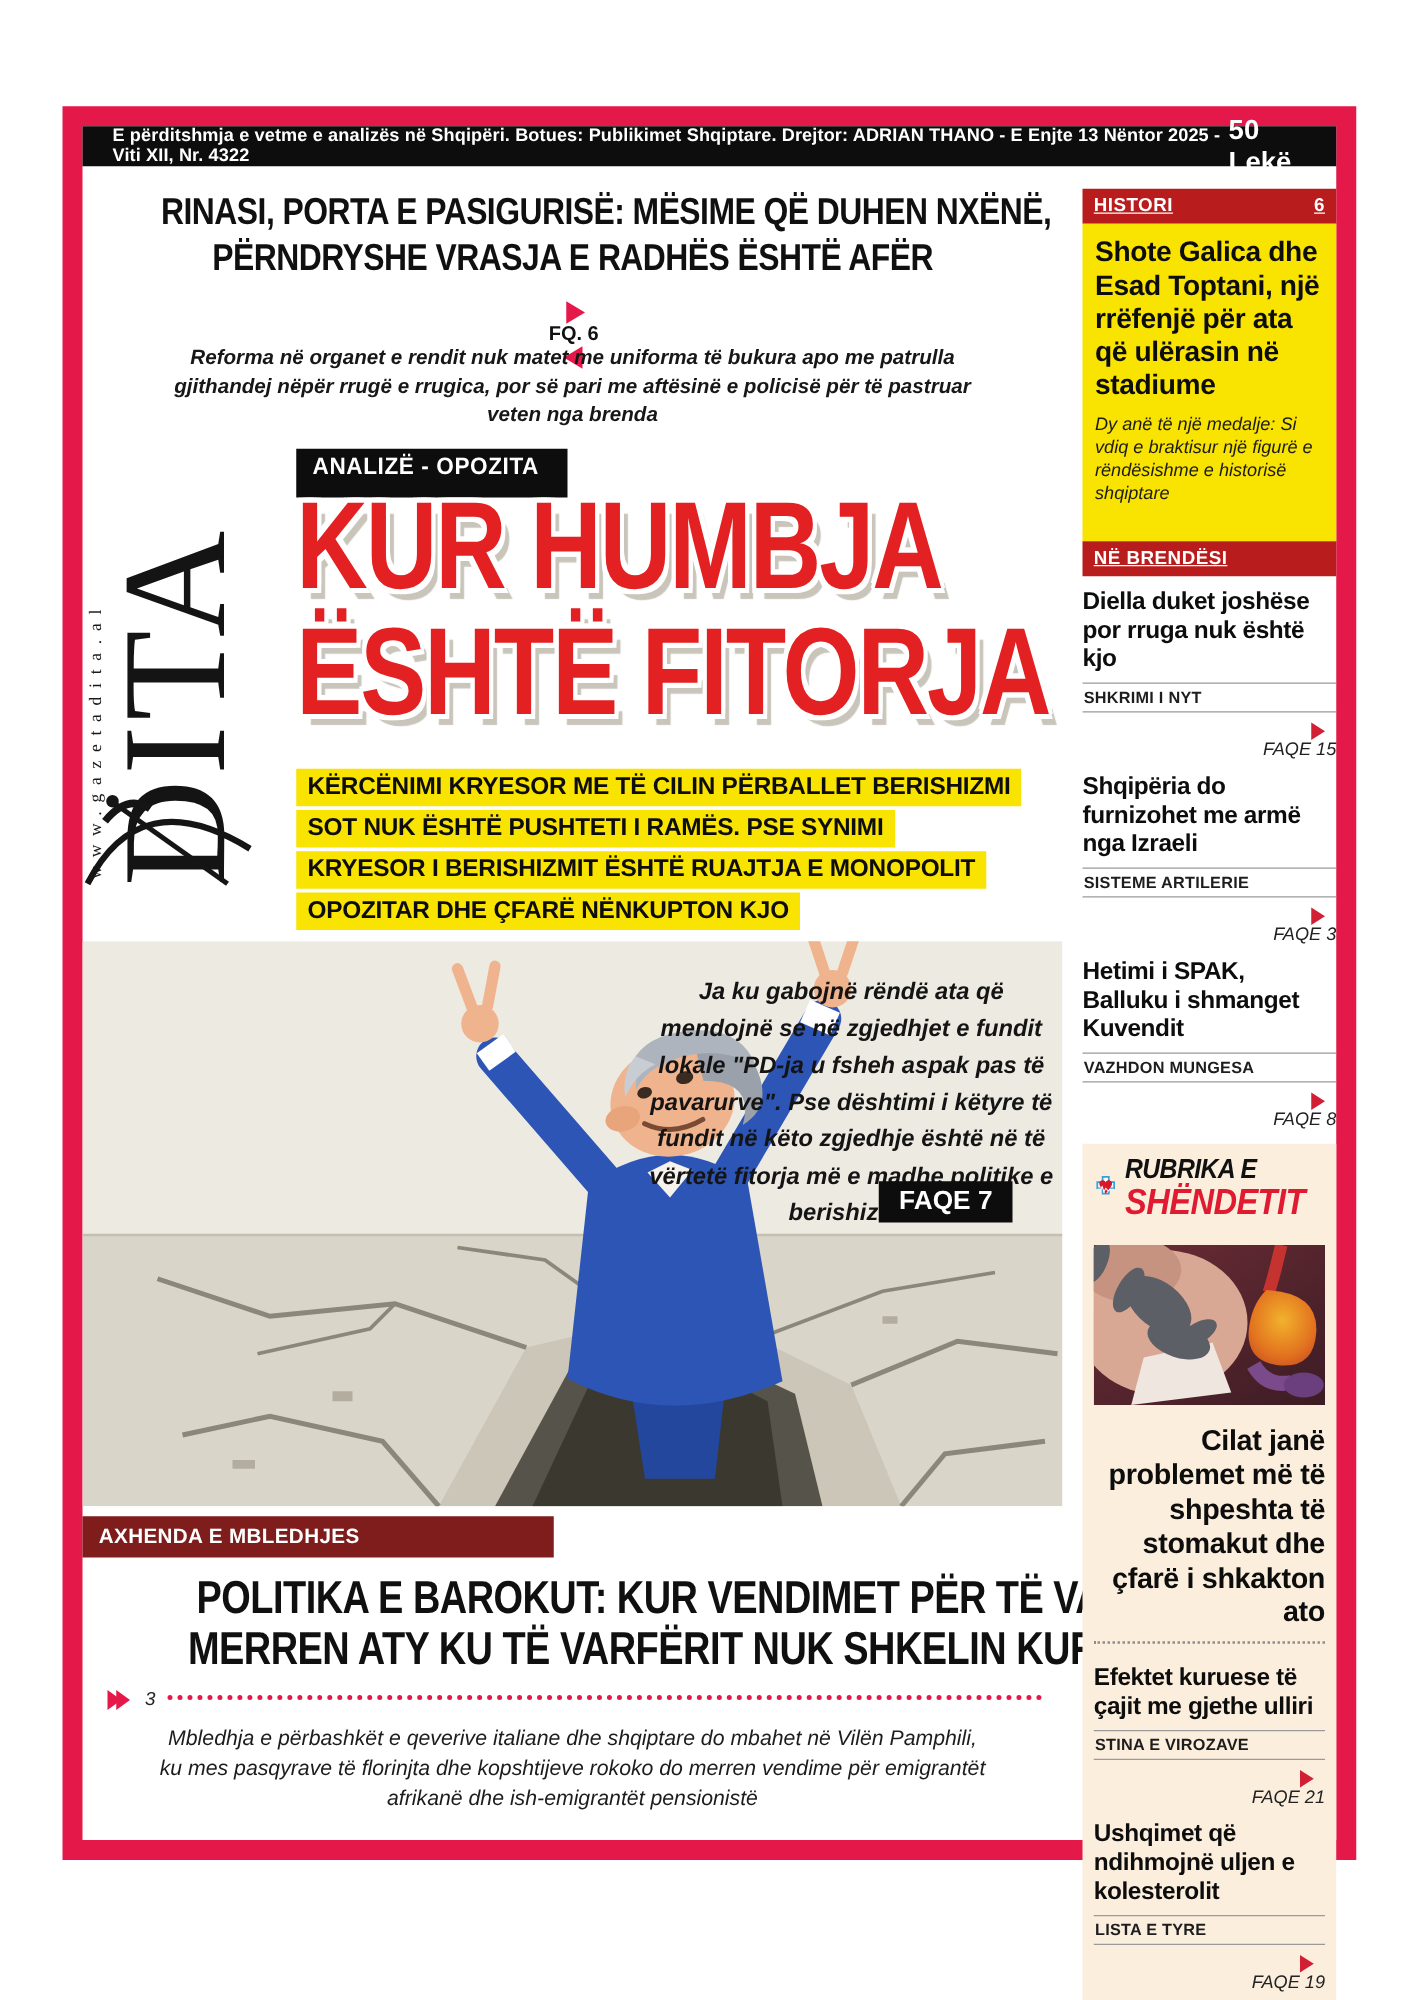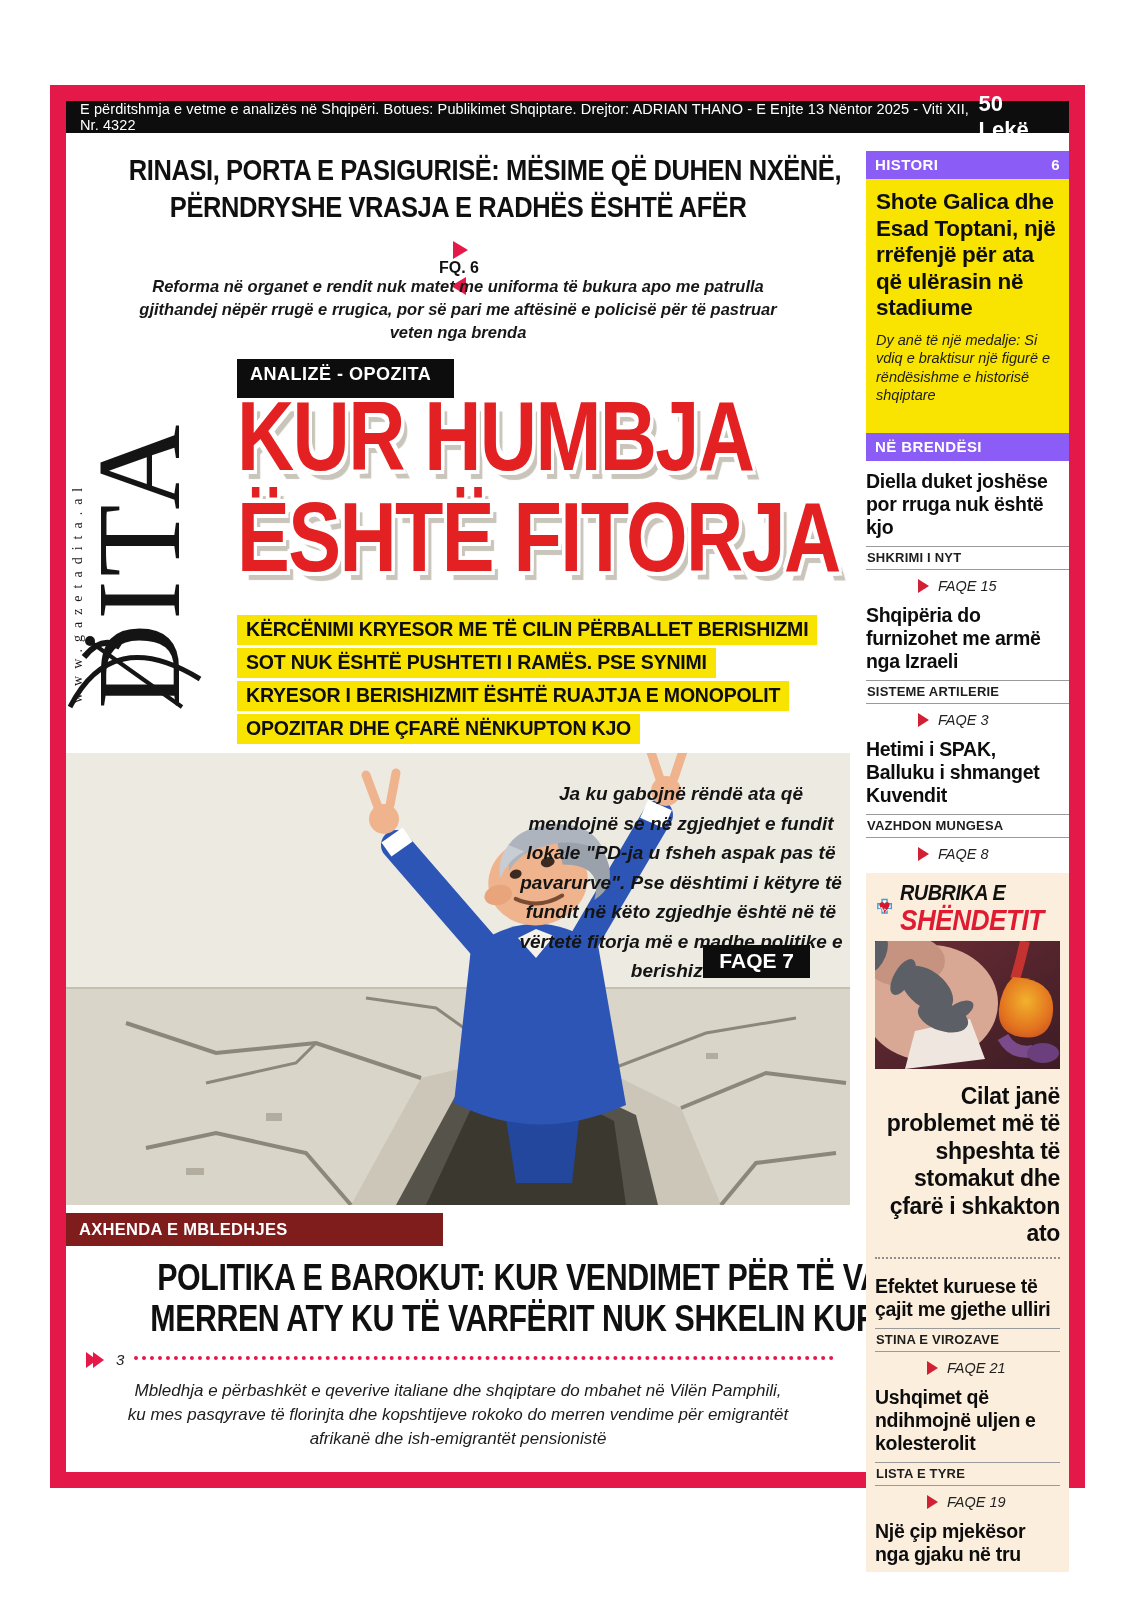--- a/index.html
+++ b/index.html
@@ -1,19 +1,19 @@
 <!DOCTYPE html>
 <html><head>
 <meta charset="utf-8">
 <style>
   html,body{margin:0;padding:0;background:#ffffff;}
   body{width:1131px;height:1600px;position:relative;font-family:"Liberation Sans",sans-serif;-webkit-font-smoothing:antialiased;}
   .page{position:absolute;left:50px;top:85px;width:1035px;height:1403px;border:16px solid #e5184a;background:#ffffff;box-sizing:border-box;}
   .topbar{height:32px;background:#0d0d0d;display:flex;align-items:center;justify-content:space-between;padding:0 14px;}
-  .topbar .info{color:#fff;font-weight:normal;font-size:14.5px;letter-spacing:.1px;}
+  .topbar .info{color:#fff;font-weight:bold;font-size:14.5px;letter-spacing:.1px;margin-left:10px;}
   .topbar .price{color:#fff;font-weight:bold;font-size:22px;}
   .content{position:relative;width:1003px;height:1339px;}
 
   
   .main-col{position:absolute;left:0;top:0;width:784px;height:1339px;}
   .abs{position:absolute;}
   .nowrap{white-space:nowrap;display:inline-block;}
   .topline{font-weight:bold;font-size:30px;line-height:37px;color:#101010;transform:scaleX(.85);transform-origin:50% 50%;letter-spacing:-.5px;}
   .top-head{left:0;top:18px;width:784px;text-align:center;}
 
@@ -54,34 +54,34 @@
   .bh{font-weight:bold;font-size:37px;line-height:41px;color:#101010;transform:scaleX(.82);transform-origin:50% 50%;letter-spacing:-.5px;}
   .ref-line{left:20px;top:1218px;width:748px;display:flex;align-items:center;}
   .chev{width:0;height:0;border-left:11px solid #e5184a;border-top:8px solid transparent;border-bottom:8px solid transparent;}
   .chev+.chev{margin-left:-4px;}
   .ref-num{font-style:italic;font-size:15px;color:#222;margin:0 10px 0 12px;}
   .ref-dots{flex:1;border-bottom:4px dotted #e5184a;height:0;margin-bottom:3px;}
   .bottom-sub{left:58px;top:1246px;width:668px;text-align:center;font-style:italic;font-size:17px;line-height:24px;color:#1c1c1c;}
 
   
   .sidebar{position:absolute;left:800px;top:18px;width:203px;height:1321px;display:flex;flex-direction:column;}
-  .sb-bar{background:#8b5cf6;color:#fff;font-weight:bold;font-size:15px;letter-spacing:.4px;display:flex;align-items:center;justify-content:space-between;padding:5px 9px 6px;}
+  .sb-bar{background:#b91c1c;color:#fff;font-weight:bold;font-size:15px;letter-spacing:.4px;display:flex;align-items:center;justify-content:space-between;padding:5px 9px 6px;text-decoration:underline;}
   .sb-bar .pg{font-size:15px;}
   .yellow-box{background:#f9e300;padding:10px 10px 28px;}
   .yb-title{font-weight:bold;font-size:22.5px;line-height:26.5px;color:#0d0d0d;letter-spacing:-.3px;}
   .yb-sub{font-style:italic;font-size:14.5px;line-height:18.5px;color:#1b1b1b;margin-top:9px;}
   .sb-gap{height:8px;}
   .sb-item{padding:9px 0 0;}
   .sb-title{font-weight:bold;font-size:19.5px;line-height:23px;color:#0d0d0d;letter-spacing:-.3px;}
   .sb-kicker{margin-top:7px;border-top:1px solid #9a9a9a;border-bottom:1px solid #9a9a9a;padding:3px 1px 4px;font-weight:bold;font-size:13px;color:#1d1d1d;letter-spacing:.2px;}
-  .sb-faqe{display:flex;align-items:center;margin:8px 0 1px 52px;}
+  .sb-faqe{display:flex;align-items:flex-end;margin:8px 0 1px 76px;flex-direction:column;}
   .sb-tri{width:0;height:0;border-left:11px solid #d11f33;border-top:7px solid transparent;border-bottom:7px solid transparent;margin-right:9px;}
   .sb-faqe span{font-style:italic;font-size:14.5px;color:#222;}
   .health-box{background:#fbeedd;margin-top:10px;padding:7px 9px 6px;flex:1;}
-  .hb-head{display:flex;align-items:center;gap:6px;padding:2px 0 6px;}
+  .hb-head{display:flex;align-items:center;gap:6px;padding:2px 0 19px;}
   .hb-labels{line-height:1;}
   .hb-l1{font-style:italic;font-weight:bold;font-size:22px;color:#111;letter-spacing:-.5px;transform:scaleX(.9);transform-origin:0 50%;display:block;white-space:nowrap;}
   .hb-l2{font-style:italic;font-weight:bold;font-size:29px;color:#e01b31;letter-spacing:-.5px;transform:scaleX(.9);transform-origin:0 50%;display:block;white-space:nowrap;margin-top:2px;}
   .hb-title{font-weight:bold;font-size:23px;line-height:27.5px;color:#0d0d0d;margin-top:10px;letter-spacing:-.3px;text-align:right;}
   .hb-dotted{border-bottom:2px dotted #8e8e8e;margin:9px 0 7px;}
   .hb-lead{font-style:italic;font-size:14.5px;line-height:19px;color:#333;}
 </style>
 </head>
 <body>
 

